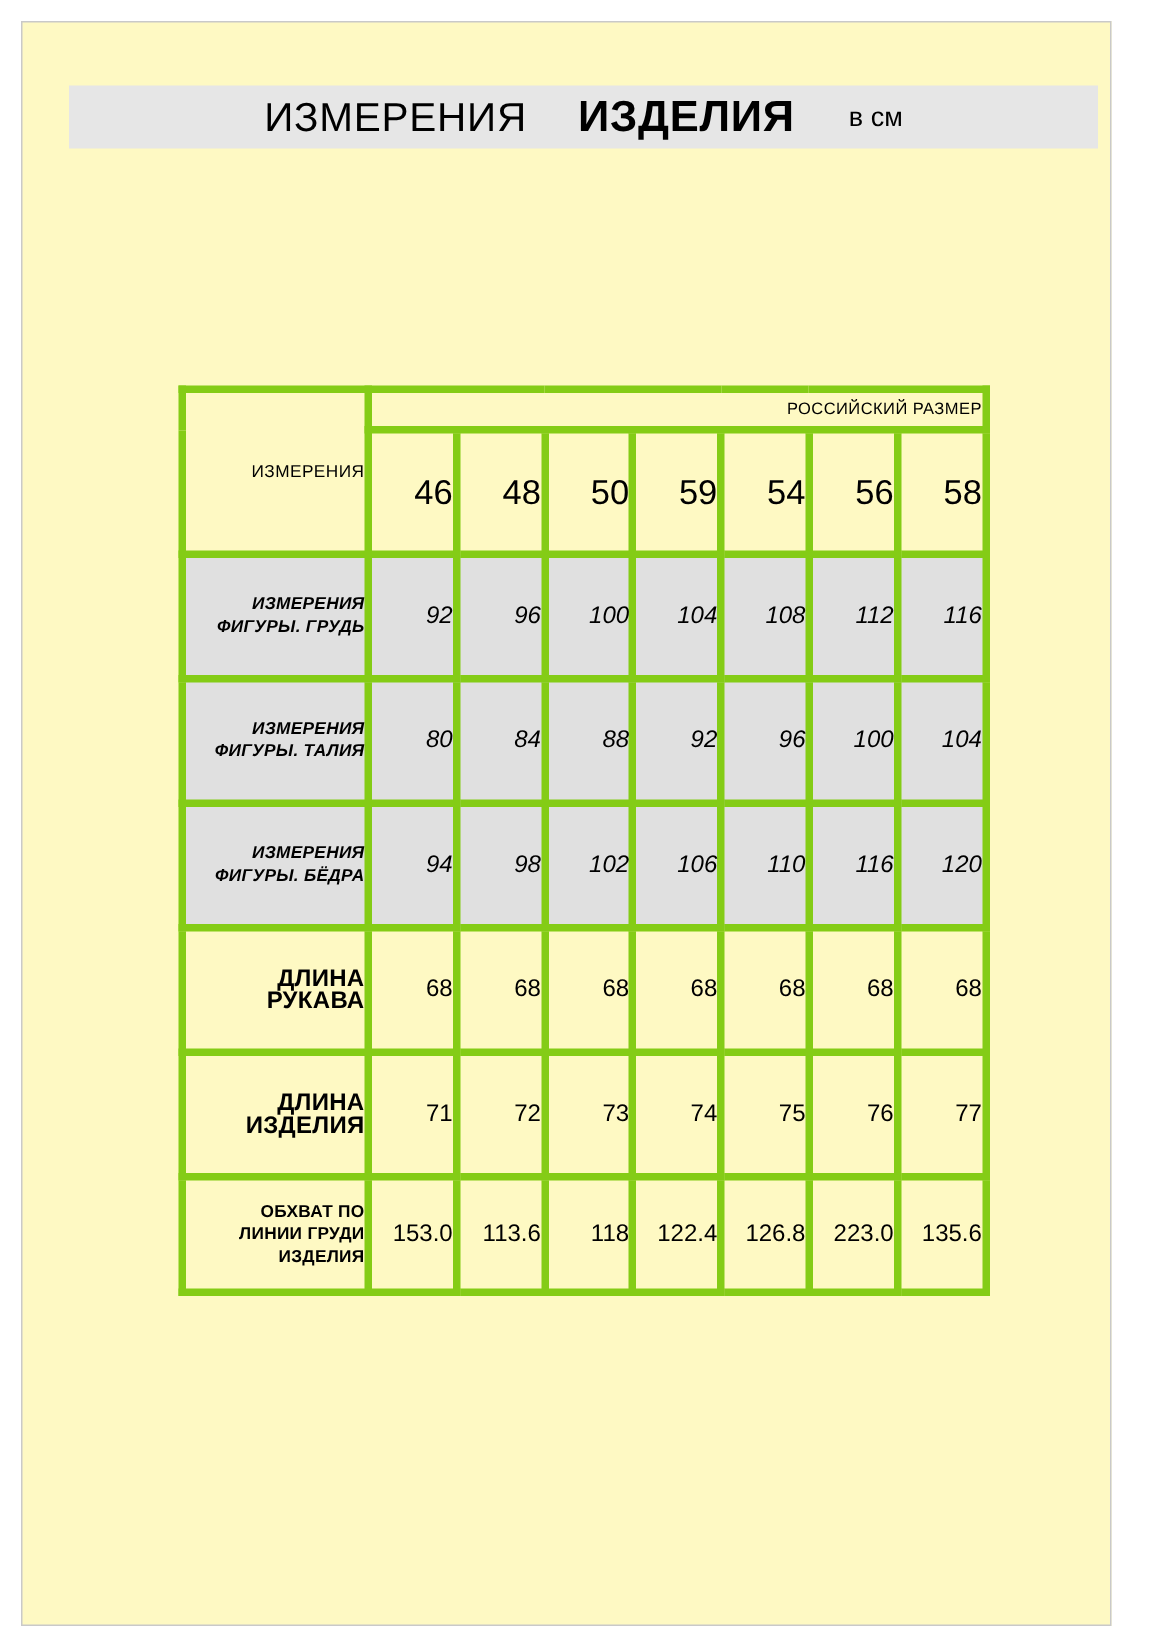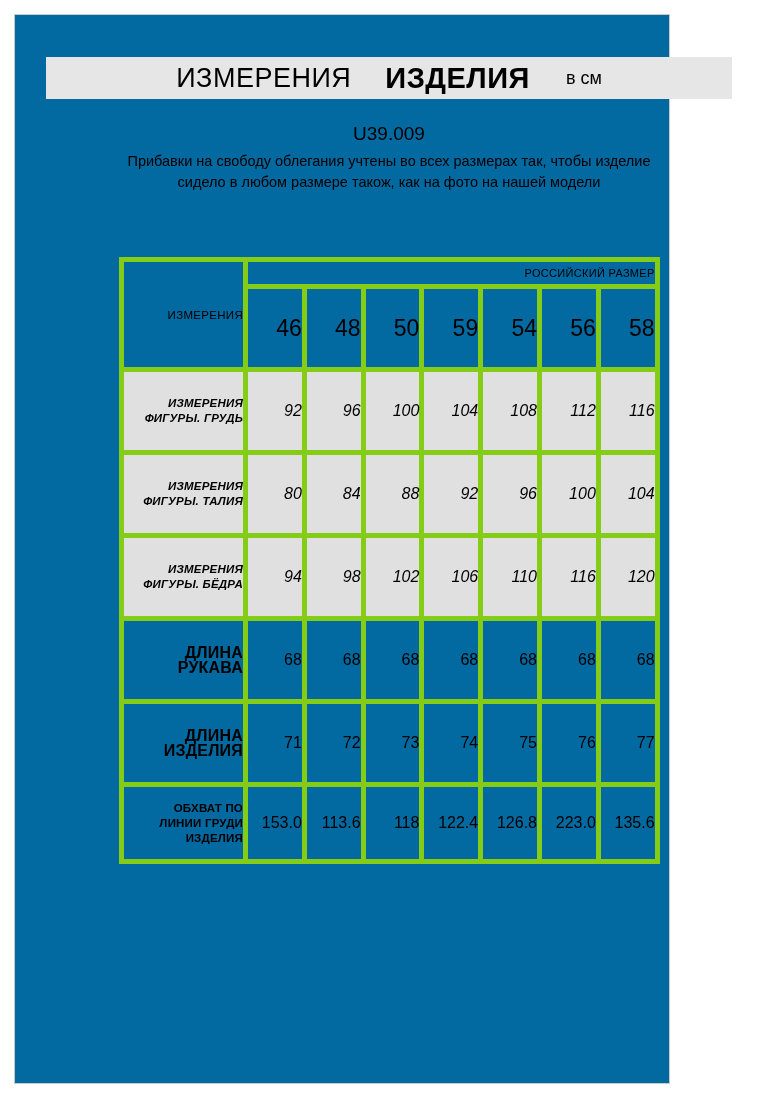--- a/index.html
+++ b/index.html
@@ -12,25 +12,25 @@
     height: 1100px;
     font-family: "Liberation Sans", sans-serif;
     color: #000000;
     position: relative;
     overflow: hidden;
   }
   .page {
     position: absolute;
     left: 14px;
     top: 14px;
-    width: 656px;
+    width: 727px;
     height: 1070px;
     border: 1px solid #c9c9c9;
     box-sizing: border-box;
-    background: #0369a1;
+    background: #fef9c3;
   }
   .header-band {
     position: absolute;
     left: 31px;
     top: 42px;
     width: 686px;
     height: 42px;
     background: #e6e6e6;
     display: flex;
     align-items: center;
@@ -143,23 +143,21 @@
 <body>
 
 <div class="page">
 
   <div class="header-band">
     <span class="h-main">ИЗМЕРЕНИЯ</span>
     <span class="h-bold">ИЗДЕЛИЯ</span>
     <span class="h-unit">в см</span>
   </div>
 
-  <div class="article">U39.009</div>
-
-  <div class="intro">Прибавки на свободу облегания учтены во всех размерах так, чтобы изделие сидело в любом размере також, как на фото на нашей модели</div>
+
 
   <table class="sizes">
     <colgroup>
       <col class="col-label">
       <col class="col-size">
         <col class="col-size">
         <col class="col-size">
         <col class="col-size">
       <col class="col-size">
         <col class="col-size">

